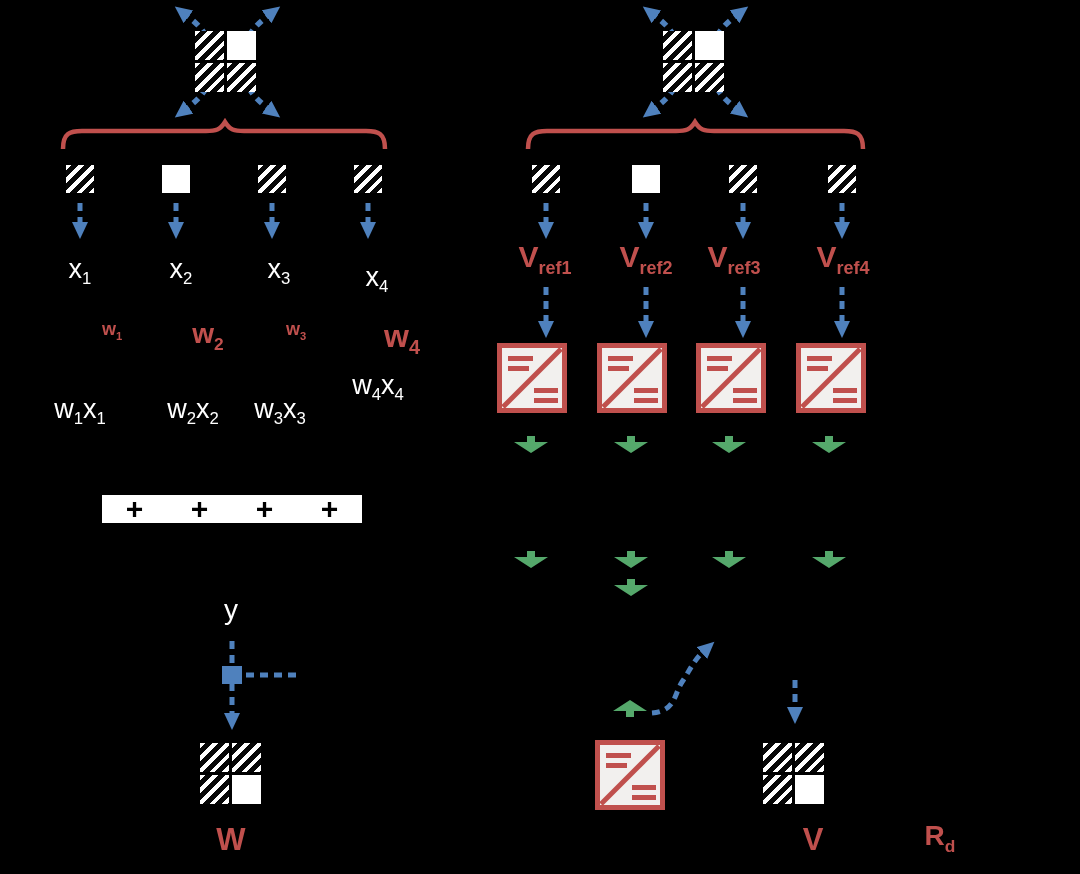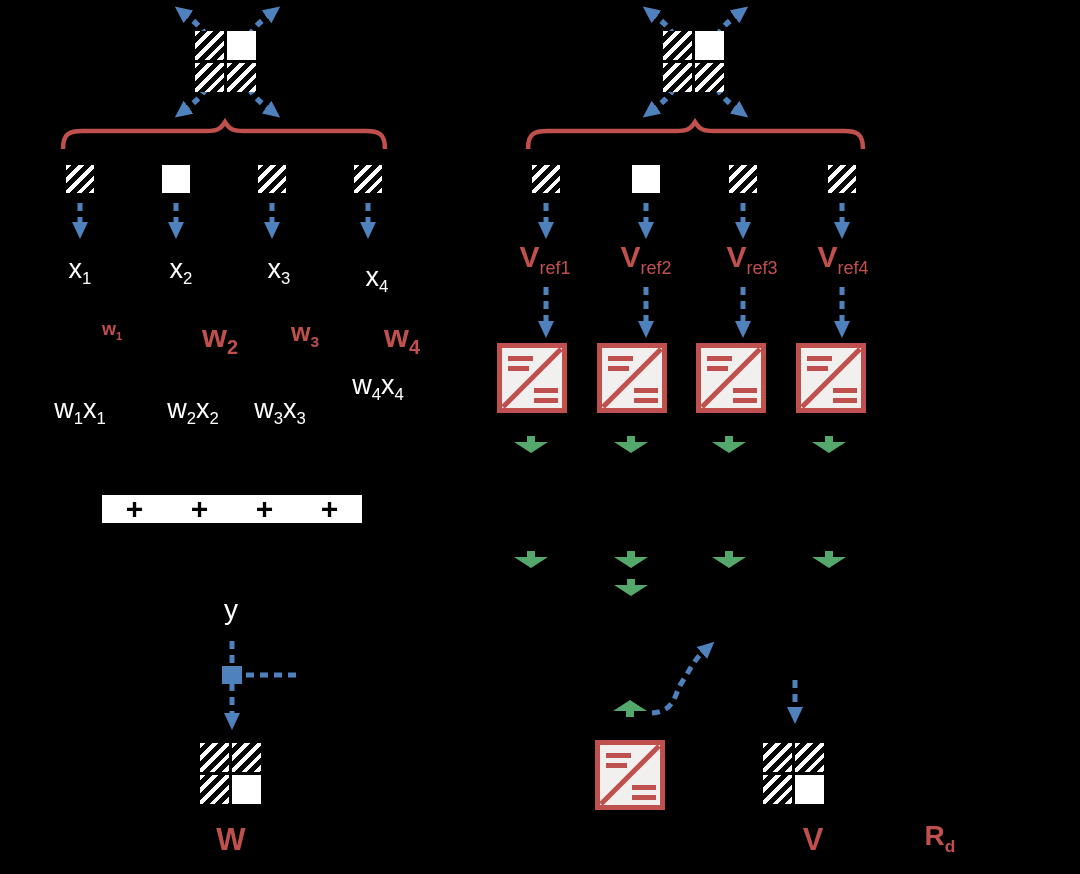--- a/index.html
+++ b/index.html
@@ -13,21 +13,21 @@
   .cell[data-fill="hatch"], .sq[data-fill="hatch"]{
     background:repeating-linear-gradient(135deg,#ffffff 0 4px,#070707 4px 9px);
   }
   .cell[data-fill="white"], .sq[data-fill="white"]{background:#ffffff;}
   .sq{position:absolute;width:28px;height:28px;transform:translateX(-50%);}
   .lbl{position:absolute;transform:translateX(-50%);white-space:nowrap;color:#fff;
        font-size:27px;line-height:1;}
   .lbl sub{font-size:0.62em;}
   .red{color:#c0504d;font-weight:bold;}
   .vref{font-size:30px;}
-  .vref sub{font-size:0.6em;font-weight:normal;}
+  .vref sub{font-size:0.6em;font-weight:bold;}
   .mat-label{font-size:31px;}
   .sumbar{position:absolute;left:102px;top:495px;width:260px;height:28px;background:#ffffff;
           display:flex;align-items:center;justify-content:space-around;}
   .sumbar span{color:#000;font-weight:bold;font-size:30px;line-height:28px;}
 </style>
 </head>
 <body>
 
 <div id="canvas">
 
@@ -134,22 +134,22 @@
   <div class="sq" style="left:646px;top:165px" data-fill="white"></div>
   <div class="sq" style="left:743px;top:165px" data-fill="hatch"></div>
   <div class="sq" style="left:842px;top:165px" data-fill="hatch"></div>
 
   <div class="lbl" style="left:80px;top:256px"><span>x</span><sub>1</sub></div>
   <div class="lbl" style="left:181px;top:256px"><span>x</span><sub>2</sub></div>
   <div class="lbl" style="left:279px;top:256px"><span>x</span><sub>3</sub></div>
   <div class="lbl" style="left:377px;top:264px"><span>x</span><sub>4</sub></div>
 
   <div class="lbl red" style="left:112px;top:320px;font-size:18px"><span>w</span><sub>1</sub></div>
-  <div class="lbl red" style="left:220px;top:320px;font-size:32px"><span>w</span><sub>2</sub></div>
-  <div class="lbl red" style="left:305px;top:320px;font-size:25px"><span>w</span><sub>3</sub></div>
+  <div class="lbl red" style="left:208px;top:320px;font-size:28px"><span>w</span><sub>2</sub></div>
+  <div class="lbl red" style="left:296px;top:320px;font-size:18px"><span>w</span><sub>3</sub></div>
   <div class="lbl red" style="left:402px;top:320px;font-size:32px"><span>w</span><sub>4</sub></div>
 
   <div class="lbl" style="left:80px;top:396px"><span>w</span><sub>1</sub><span>x</span><sub>1</sub></div>
   <div class="lbl" style="left:193px;top:396px"><span>w</span><sub>2</sub><span>x</span><sub>2</sub></div>
   <div class="lbl" style="left:280px;top:396px"><span>w</span><sub>3</sub><span>x</span><sub>3</sub></div>
   <div class="lbl" style="left:378px;top:372px"><span>w</span><sub>4</sub><span>x</span><sub>4</sub></div>
 
   <div class="sumbar">
     <span>+</span>
     <span>+</span>
@@ -162,21 +162,21 @@
   <div class="grid2" style="left:200px;top:743px">
     <div class="cell" data-fill="hatch"></div>
     <div class="cell" data-fill="hatch"></div>
     <div class="cell" data-fill="hatch"></div>
     <div class="cell" data-fill="white"></div>
   </div>
   <div class="lbl red mat-label" style="left:231px;top:824px"><span>W</span></div>
 
   <div class="lbl red vref" style="left:545px;top:242px"><span>V</span><sub>ref1</sub></div>
   <div class="lbl red vref" style="left:646px;top:242px"><span>V</span><sub>ref2</sub></div>
-  <div class="lbl red vref" style="left:752px;top:242px"><span>V</span><sub>ref3</sub></div>
+  <div class="lbl red vref" style="left:734px;top:242px"><span>V</span><sub>ref3</sub></div>
   <div class="lbl red vref" style="left:843px;top:242px"><span>V</span><sub>ref4</sub></div>
 
   <div class="grid2" style="left:763px;top:743px">
     <div class="cell" data-fill="hatch"></div>
     <div class="cell" data-fill="hatch"></div>
     <div class="cell" data-fill="hatch"></div>
     <div class="cell" data-fill="white"></div>
   </div>
   <div class="lbl red mat-label" style="left:813px;top:824px"><span>V</span></div>
 

